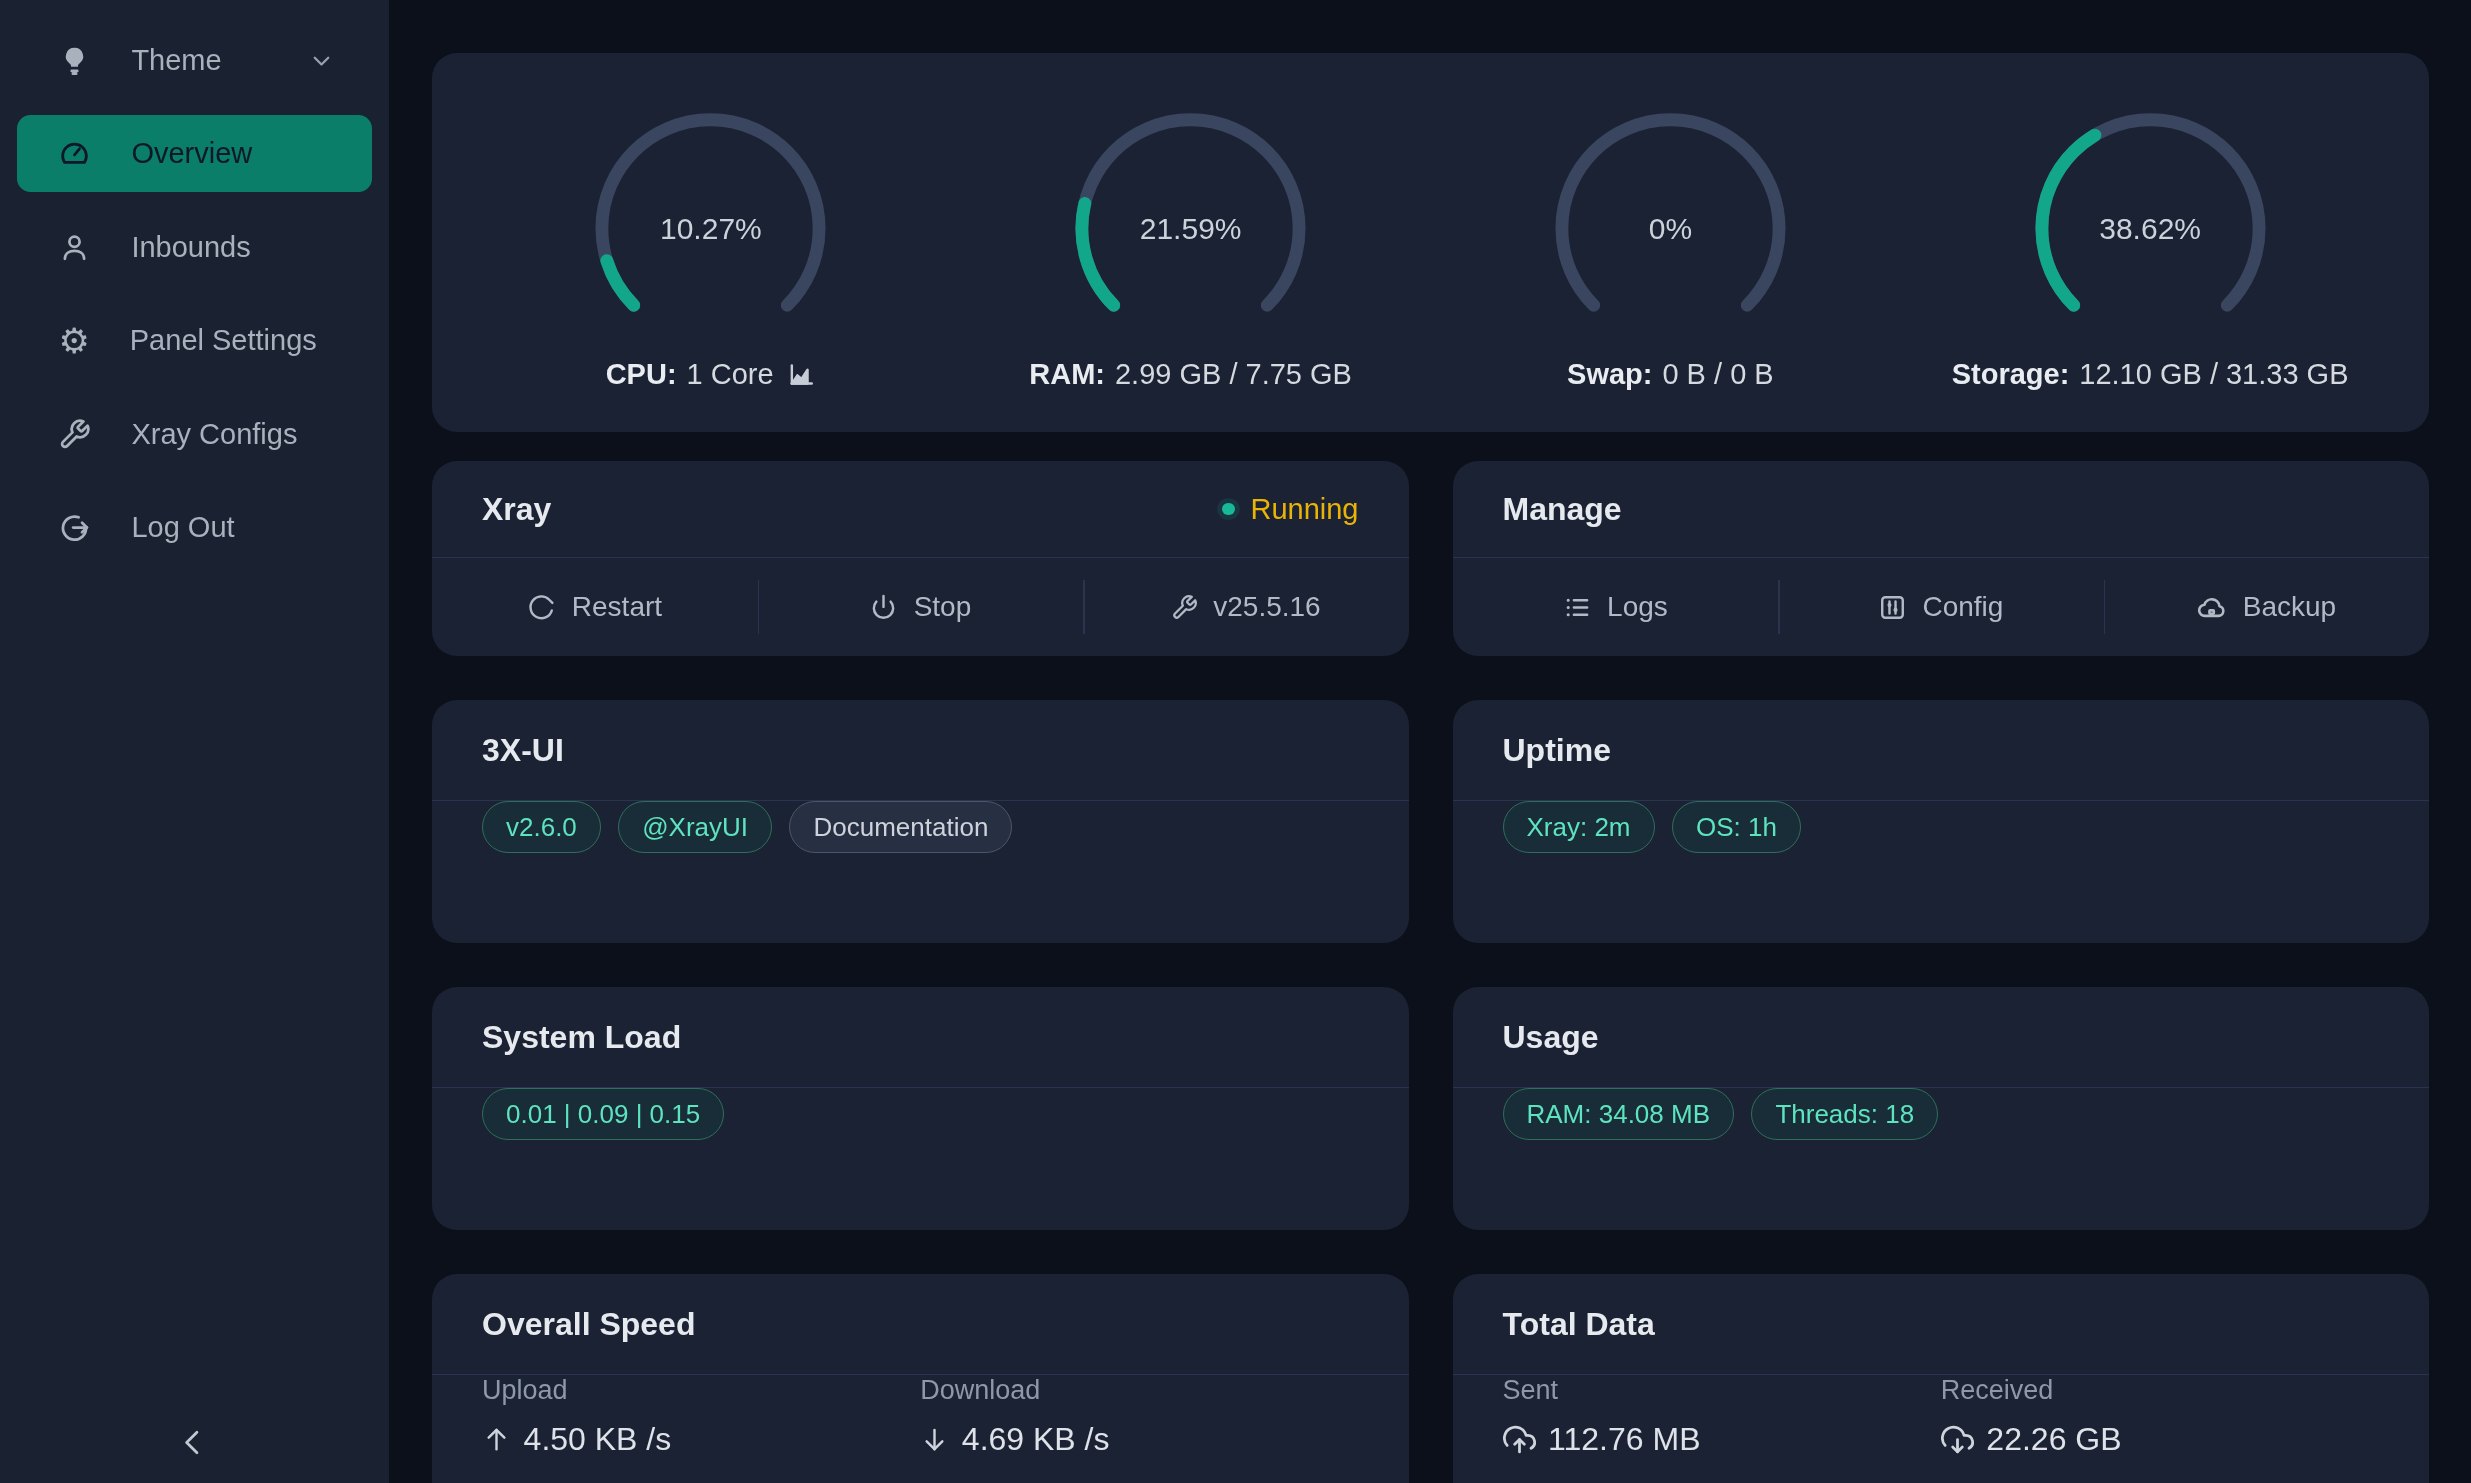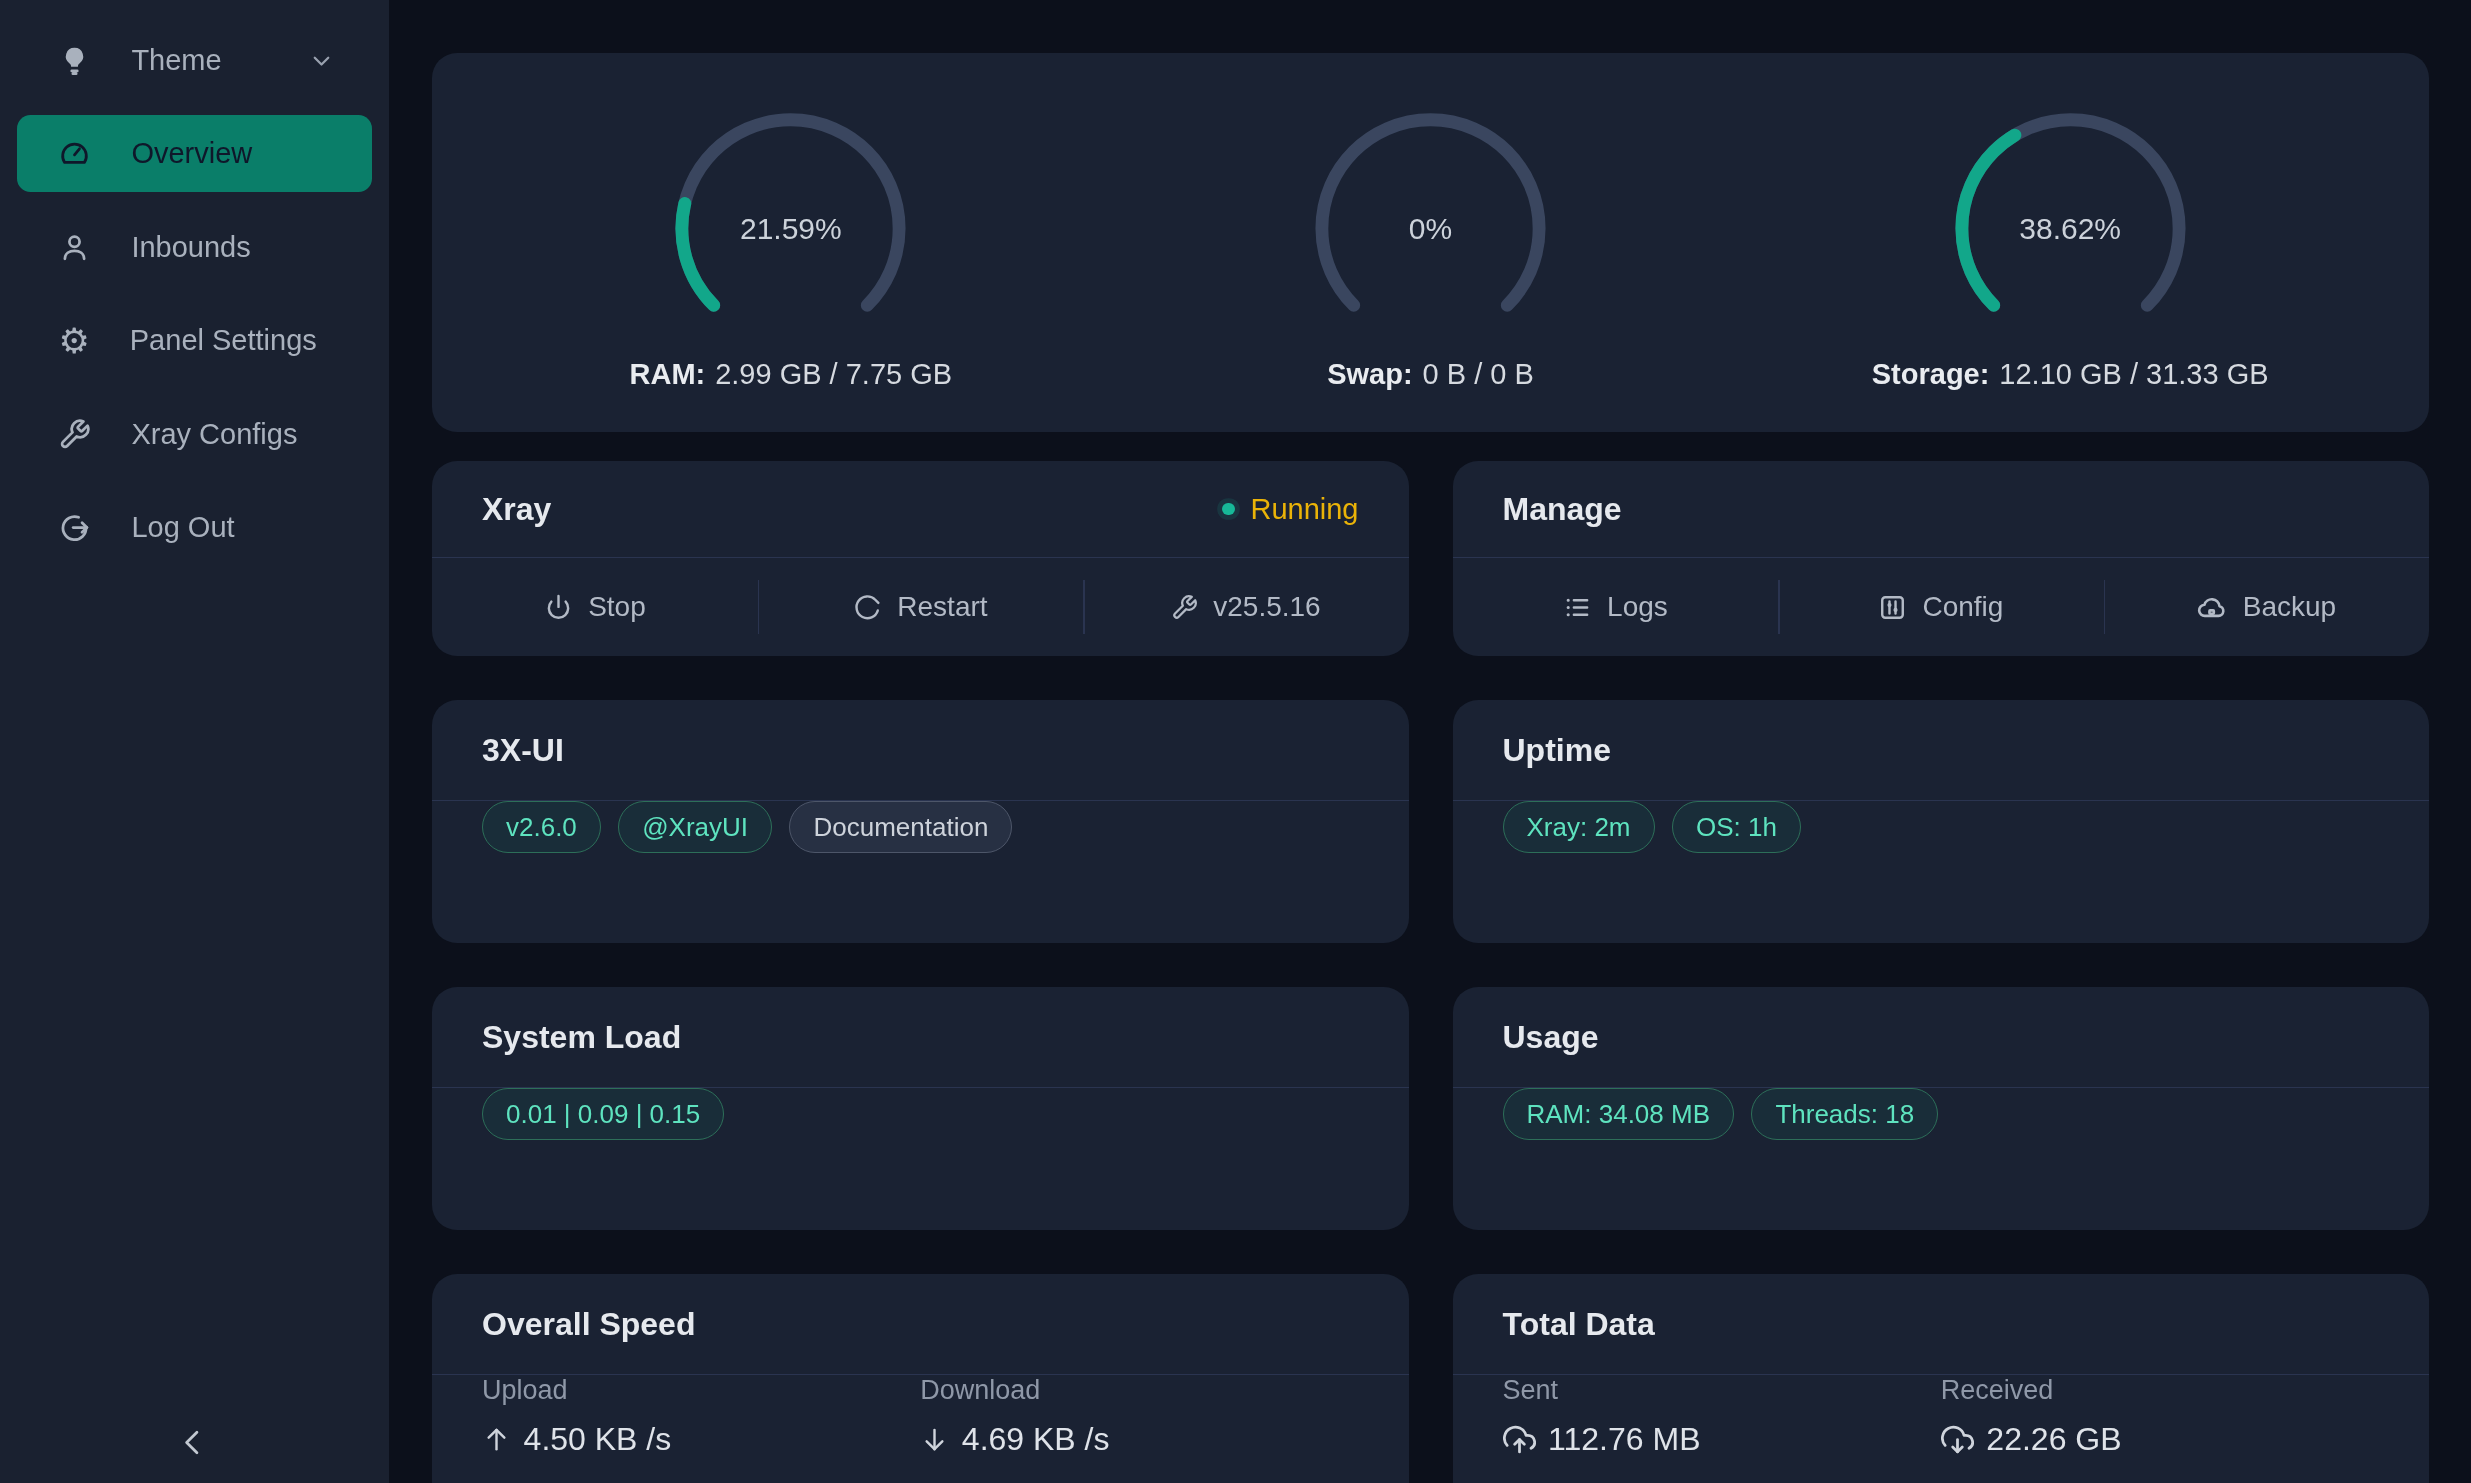--- a/index.html
+++ b/index.html
@@ -173,20 +173,37 @@
       <svg class="ic" width="33" height="33" viewBox="0 0 24 24" stroke-width="1.8">
         <polyline points="14.5 4.5 7 12 14.5 19.5"></polyline>
       </svg>
     </button>
   </aside>
 
   <main class="main">
 
     <section class="card stats-card">
 
+      <div class="gauge-col">
+        <div class="gauge-wrap">
+          <svg class="gauge-svg" viewBox="0 0 264 264">
+            <path class="gauge-track" d="M48.6 215.4 A118 118 0 1 1 215.4 215.4" pathLength="100"></path>
+            <path class="gauge-fill" d="M48.6 215.4 A118 118 0 1 1 215.4 215.4" pathLength="100" stroke-dasharray="10.27 1000"></path>
+          </svg>
+          <div class="gauge-percent">10.27%</div>
+        </div>
+        <div class="gauge-label">
+          <span><b>CPU:</b><span> 1 Core</span></span>
+          <svg class="ic chart-ic" width="29" height="29" viewBox="0 0 24 24">
+            <path d="M4 19.5V4.5"></path>
+            <path d="M4 19.5l4.6-6.8 3.4 3 5-7.6v11.4z" fill="currentColor" stroke="currentColor"></path>
+            <path d="M4 19.5h16.5"></path>
+          </svg>
+        </div>
+      </div>
 
       <div class="gauge-col">
         <div class="gauge-wrap">
           <svg class="gauge-svg" viewBox="0 0 264 264">
             <path class="gauge-track" d="M48.6 215.4 A118 118 0 1 1 215.4 215.4" pathLength="100"></path>
             <path class="gauge-fill" d="M48.6 215.4 A118 118 0 1 1 215.4 215.4" pathLength="100" stroke-dasharray="21.59 1000"></path>
           </svg>
           <div class="gauge-percent">21.59%</div>
         </div>
         <div class="gauge-label">
@@ -227,30 +244,30 @@
         <div class="card-head">
           <span class="card-title">Xray</span>
           <span class="status">
             <span class="dot"></span>
             <span>Running</span>
           </span>
         </div>
         <div class="actions">
           <div class="action">
             <svg class="ic" width="29" height="29" viewBox="0 0 24 24">
+              <path d="M20.5 14.5A9 9 0 1 1 18.4 5.6L21 8.2"></path>
+            </svg>
+            <span>Restart</span>
+          </div>
+          <div class="action">
+            <svg class="ic" width="29" height="29" viewBox="0 0 24 24">
               <path d="M17.9 7.1a8 8 0 1 1-11.8 0"></path>
                 <path d="M12 2.5v9"></path>
             </svg>
             <span>Stop</span>
-          </div>
-          <div class="action">
-            <svg class="ic" width="29" height="29" viewBox="0 0 24 24">
-              <path d="M20.5 14.5A9 9 0 1 1 18.4 5.6L21 8.2"></path>
-            </svg>
-            <span>Restart</span>
           </div>
           <div class="action">
             <svg class="ic" width="27" height="27" viewBox="0 0 24 24">
               <path d="M14.7 6.3a1 1 0 0 0 0 1.4l1.6 1.6a1 1 0 0 0 1.4 0l3.77-3.77a6 6 0 0 1-7.94 7.94l-6.91 6.91a2.12 2.12 0 0 1-3-3l6.91-6.91a6 6 0 0 1 7.94-7.94l-3.76 3.76z"></path>
             </svg>
             <span>v25.5.16</span>
           </div>
         </div>
       </section>
 

